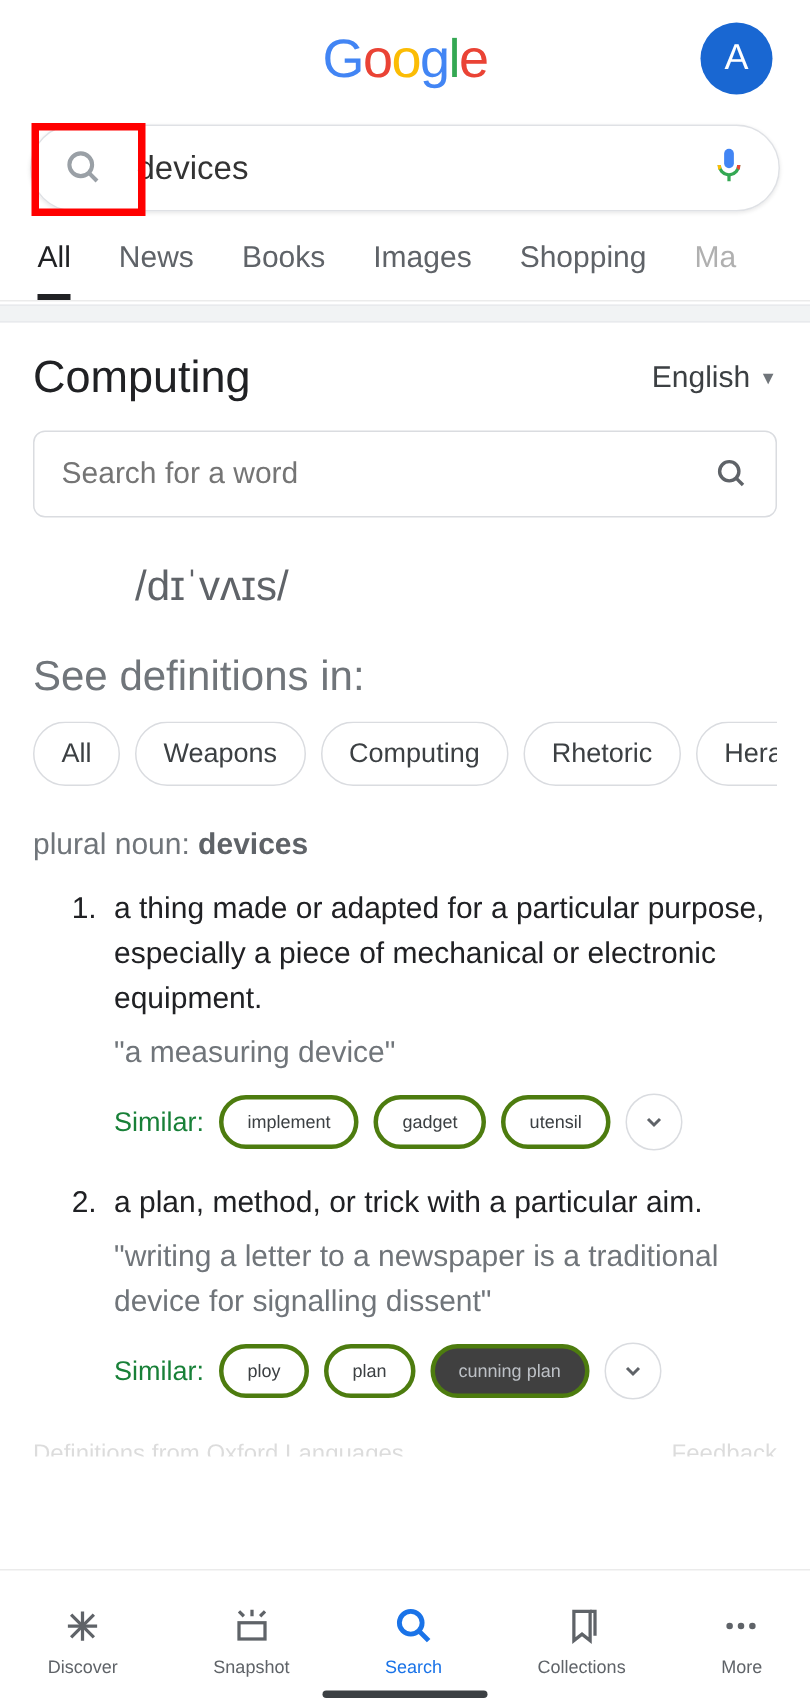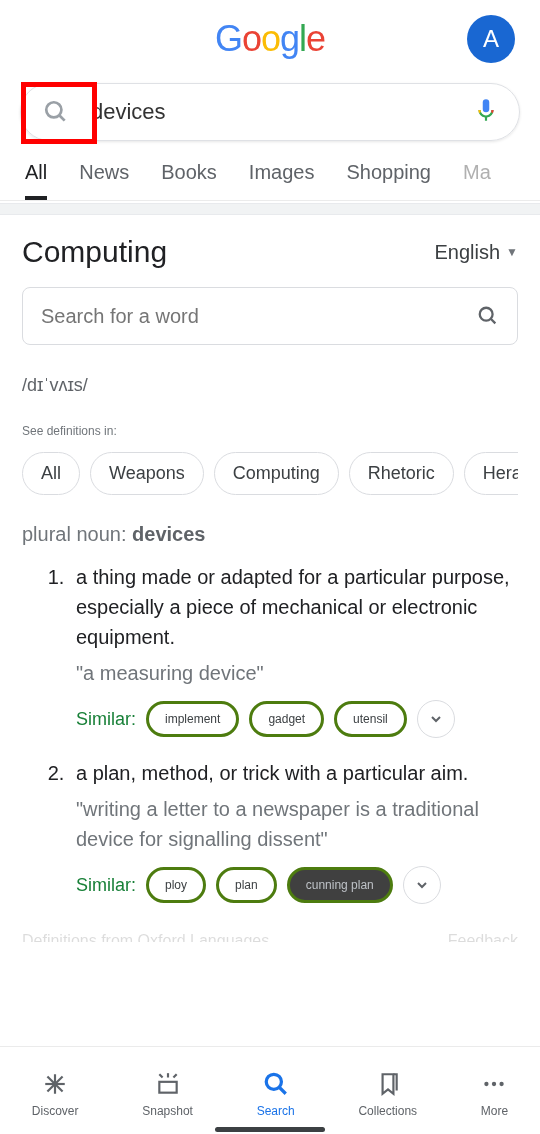--- a/index.html
+++ b/index.html
@@ -31,26 +31,26 @@
     
     .dict { padding: 20px 22px 0; }
     .dict-head { display: flex; justify-content: space-between; align-items: center; margin-bottom: 18px; }
     .dict-title { font-size: 30px; color: #202124; }
     .lang-sel { font-size: 20px; color: #3c4043; display: flex; align-items: center; gap: 6px; }
     .lang-sel .tri { font-size: 12px; color: #70757a; }
     
     .dict-search { border: 1px solid #dadce0; border-radius: 8px; height: 58px; display: flex; align-items: center; padding: 0 18px; margin-bottom: 30px; }
     .dict-search input { flex: 1; border: none; font-size: 20px; color: #5f6368; background: transparent; }
     
-    .see-def { font-size: 12px; color: #70757a; margin-bottom: 14px; }
+    .see-def { font-size: 28px; color: #70757a; margin-bottom: 14px; }
     
     .word-row { display: flex; align-items: center; gap: 18px; margin-bottom: 6px; }
     .audio-btn { width: 50px; height: 50px; border: 1px solid #dadce0; border-radius: 50%; display: flex; align-items: center; justify-content: center; }
     .word { font-size: 40px; color: #202124; }
-    .pron { font-size: 18px; color: #5f6368; margin-bottom: 28px; }
+    .pron { font-size: 28px; color: #5f6368; margin-left: 68px; margin-bottom: 28px; }
     
     .chips { display: flex; gap: 10px; overflow: hidden; white-space: nowrap; margin-bottom: 28px; }
     .chip { border: 1px solid #dadce0; border-radius: 22px; padding: 10px 18px; font-size: 18px; color: #3c4043; }
     
     .pos { font-size: 20px; color: #5f6368; font-style: italic; margin-bottom: 6px; }
     .plural { font-size: 20px; color: #70757a; margin-bottom: 16px; }
     .plural b { color: #5f6368; font-weight: bold; }
     
     .defs { list-style: decimal; padding-left: 48px; font-size: 20px; color: #202124; }
     .defs li { margin-bottom: 20px; padding-left: 6px; }

